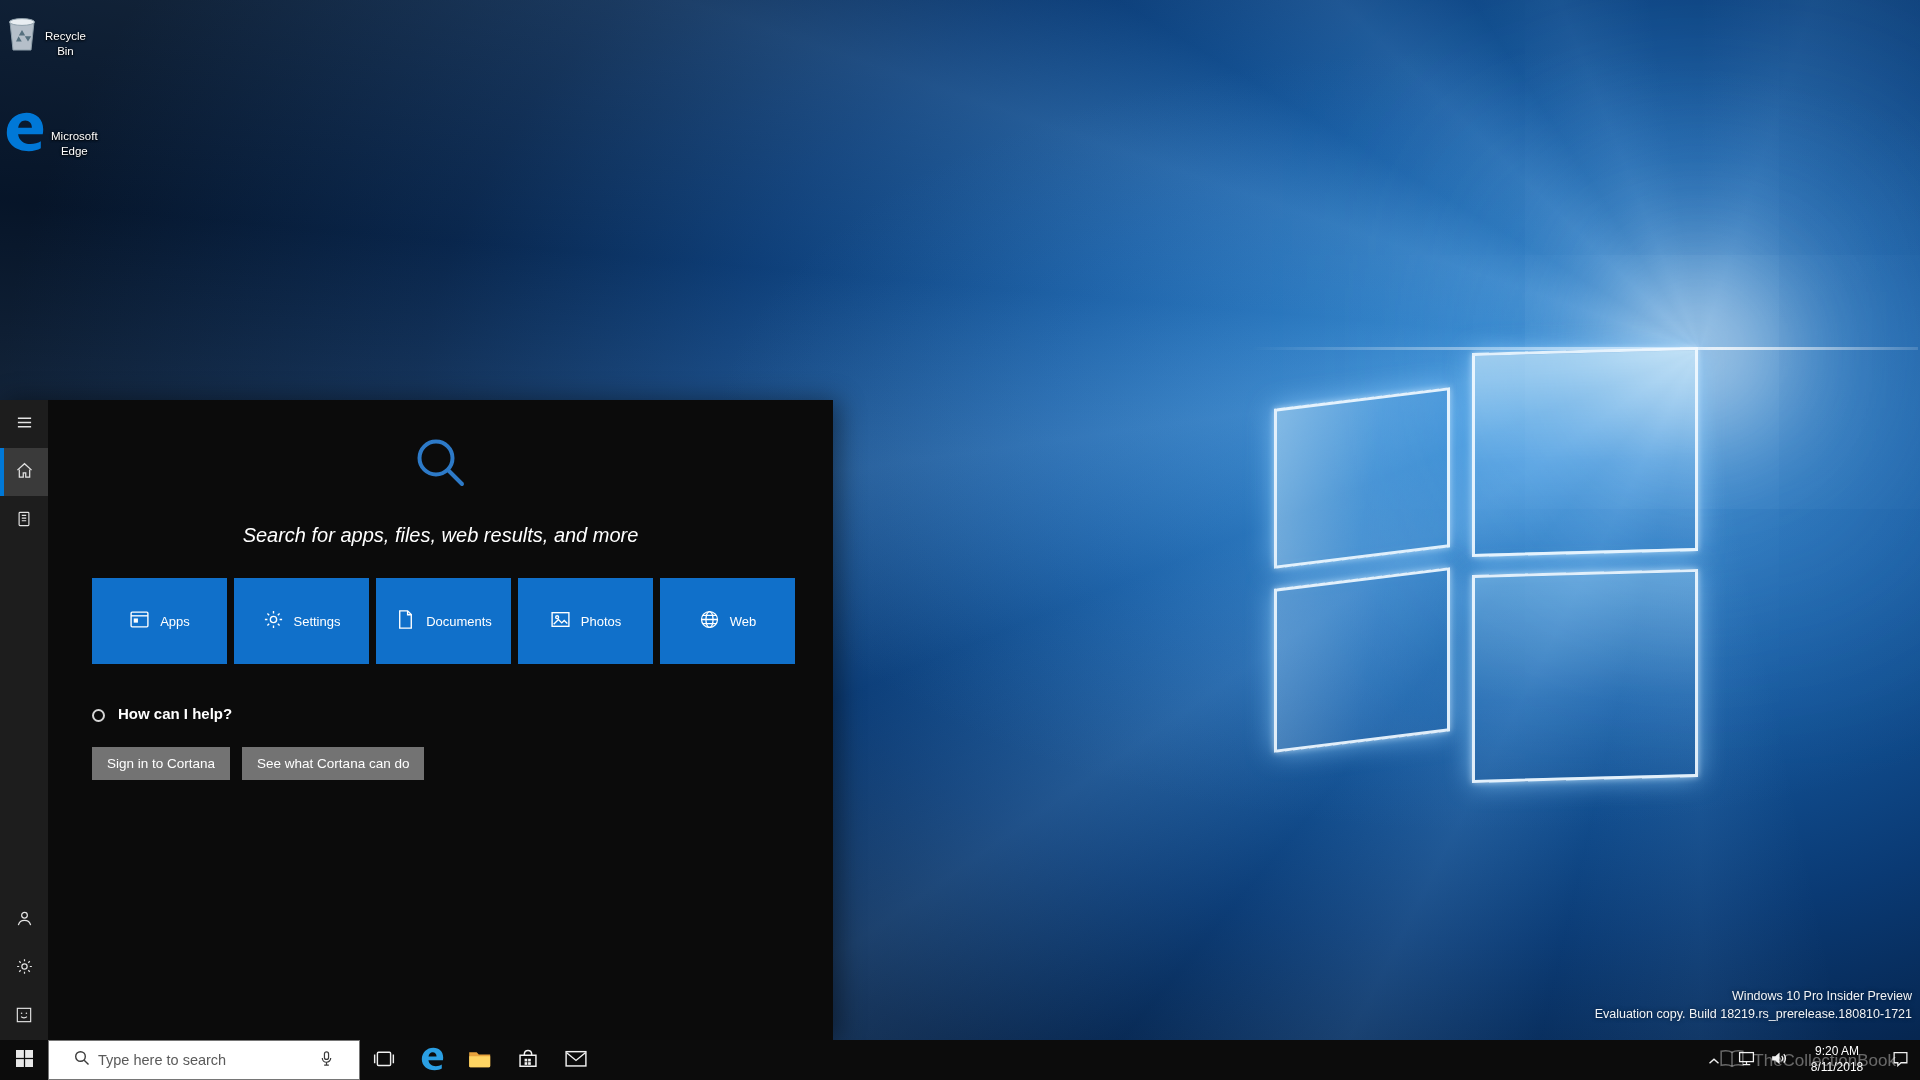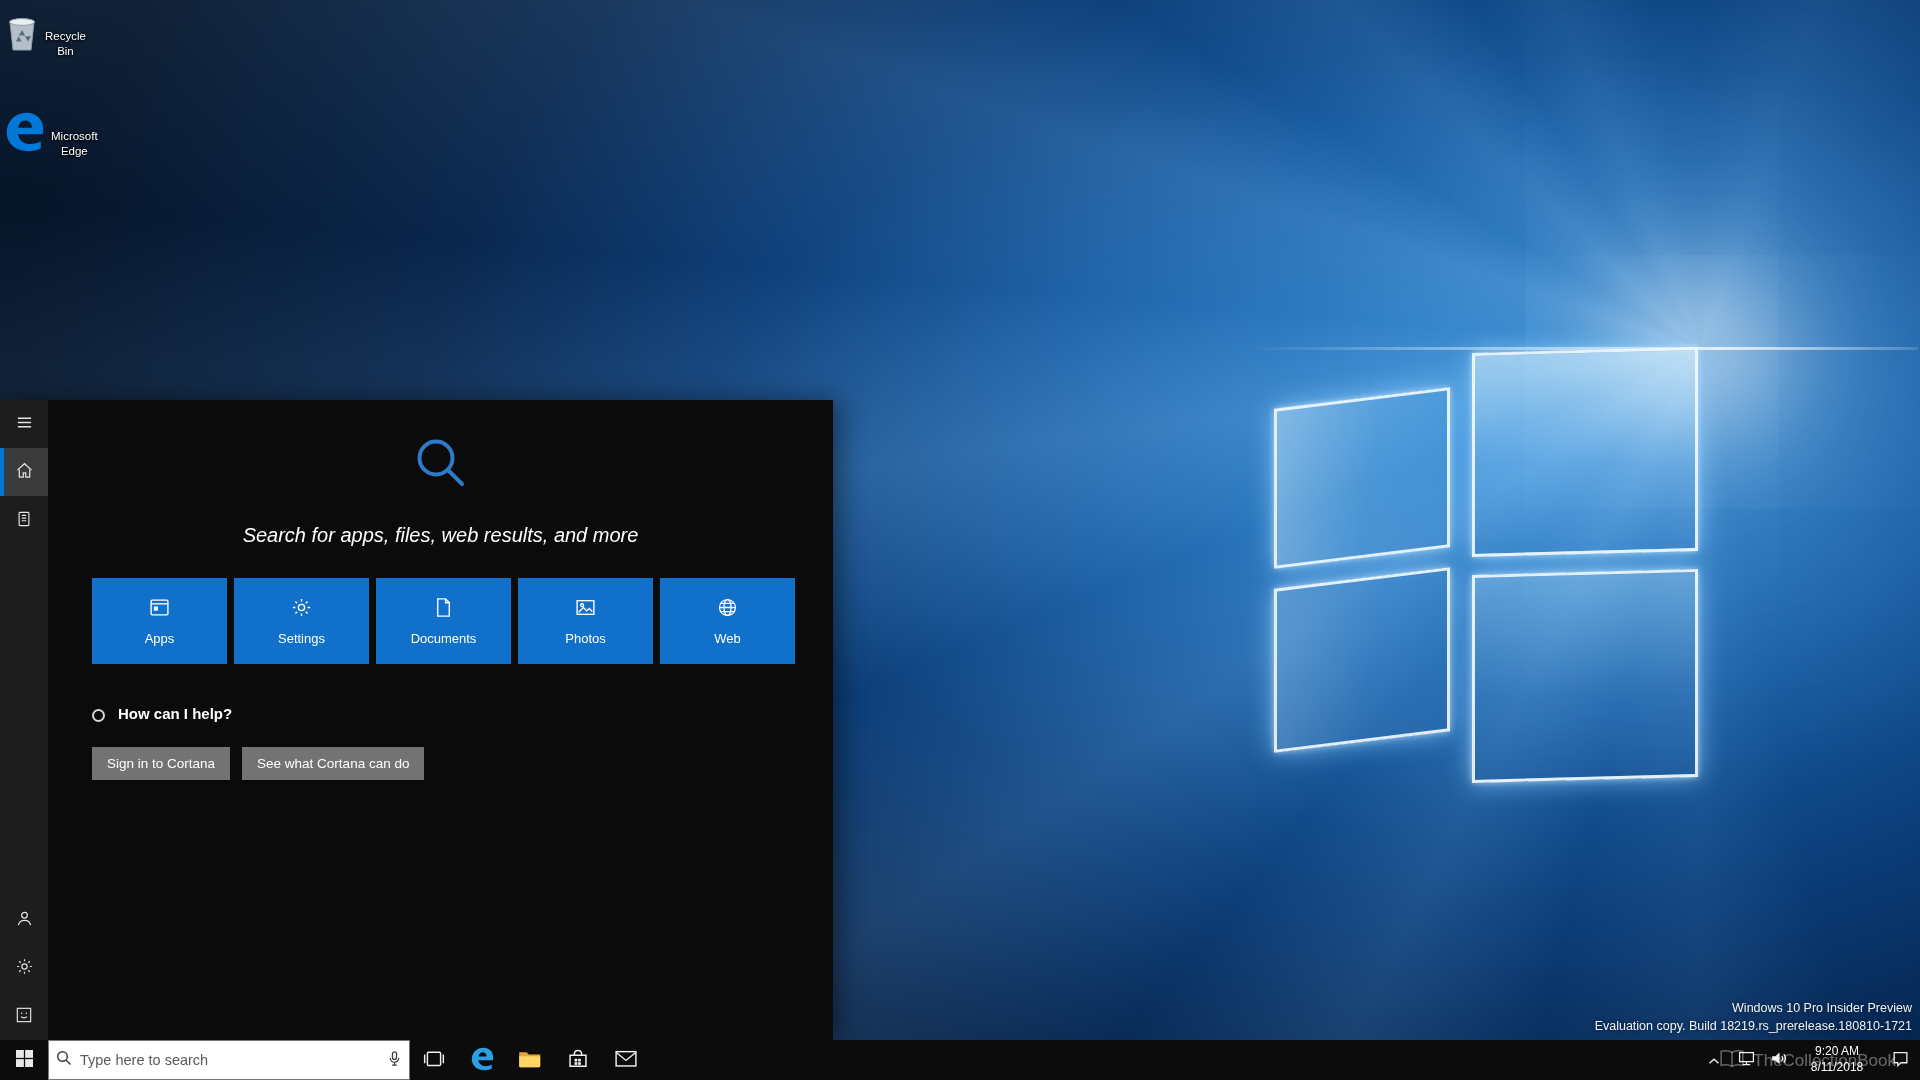--- a/index.html
+++ b/index.html
@@ -39,52 +39,52 @@
   .pane.br{left:1472px;top:572px;width:226px;height:208px;transform:skewY(-1.5deg);
     background:linear-gradient(180deg,rgba(170,220,252,.40),rgba(100,165,225,.18) 60%,rgba(70,135,195,.10));}
 
   
   .desk-icon{position:absolute;width:76px;display:flex;align-items:flex-end;gap:3px;
     text-align:center;cursor:default;z-index:2;}
   .di-label{font-size:11.5px;color:#fff;line-height:1.25;
     text-shadow:0 1px 2px rgba(0,0,0,.95),0 0 3px rgba(0,0,0,.8);}
 
   
-  .build-mark{position:absolute;right:8px;bottom:44px;text-align:right;z-index:4;
+  .build-mark{position:absolute;right:8px;bottom:56px;text-align:right;z-index:4;
     color:rgba(255,255,255,.95);font-size:12.5px;line-height:1.5;text-shadow:0 0 4px rgba(0,0,0,.55);}
 
   
   .flyout{position:absolute;left:0;top:400px;width:833px;height:640px;display:flex;z-index:5;
     box-shadow:6px 0 24px rgba(0,0,0,.45);}
   .rail{width:48px;background:#1d1d1d;display:flex;flex-direction:column;}
   .rail-btn{width:48px;height:48px;background:none;border:none;color:#e4e4e4;
     display:flex;align-items:center;justify-content:center;position:relative;cursor:pointer;}
   .rail-btn.selected{background:#3a3a3a;}
   .rail-btn.selected::before{content:"";position:absolute;left:0;top:0;bottom:0;width:4px;background:#0078d7;}
   .rail-spacer{flex:1;}
   .fmain{flex:1;background:#0b0b0b;position:relative;}
   .hero-icon{position:absolute;top:32px;left:0;right:0;display:flex;justify-content:center;}
   .prompt{position:absolute;top:124px;width:100%;text-align:center;color:#fff;font-size:20px;font-weight:400;font-style:italic;}
   .filters{position:absolute;top:178px;left:44px;display:flex;gap:7px;}
   .filter-btn{width:135px;height:86px;background:#1070ca;border:none;color:#fff;cursor:pointer;
-    display:flex;flex-direction:column;align-items:center;justify-content:center;gap:10px;
+    display:flex;flex-direction:row;align-items:center;justify-content:center;gap:10px;
     font-size:13px;font-family:inherit;}
   .cheading{position:absolute;top:305px;left:44px;display:flex;align-items:flex-end;gap:13px;}
   .ring{width:13px;height:13px;border:2px solid #d6d6d6;border-radius:50%;}
   .cheading-text{color:#fff;font-size:15px;font-weight:bold;}
   .cactions{position:absolute;top:347px;left:44px;display:flex;gap:12px;}
   .gray-btn{background:#737373;border:none;color:#fff;font-size:13.5px;padding:9px 15px;
     cursor:pointer;font-family:inherit;}
 
   
   .taskbar{position:absolute;left:0;bottom:0;width:100%;height:40px;background:#0c0c0c;
     display:flex;align-items:stretch;z-index:10;}
   .tb-btn{width:48px;border:none;background:none;display:flex;align-items:center;justify-content:center;cursor:pointer;}
-  .tb-search{width:362px;background:#fff;border:1px solid #767676;display:flex;align-items:center;
-    padding:0 7px;gap:8px;}
+  .tb-search{width:312px;background:#fff;border:1px solid #767676;display:flex;align-items:center;
+    padding:0 25px;gap:8px;}
   .tb-search input{flex:1;border:none;outline:none;background:transparent;
     font-size:14.5px;color:#111;font-family:inherit;min-width:0;}
   .tb-search input::placeholder{color:#5a5a5a;}
   .tray{margin-left:auto;display:flex;align-items:stretch;}
   .tray .tb-btn{width:32px;}
   .clock{width:86px;display:flex;flex-direction:column;align-items:center;justify-content:center;
     color:#fff;font-size:12px;line-height:1.3;background:none;border:none;cursor:pointer;font-family:inherit;}
 
   
   .collection-mark{position:absolute;right:24px;bottom:7px;z-index:12;pointer-events:none;

